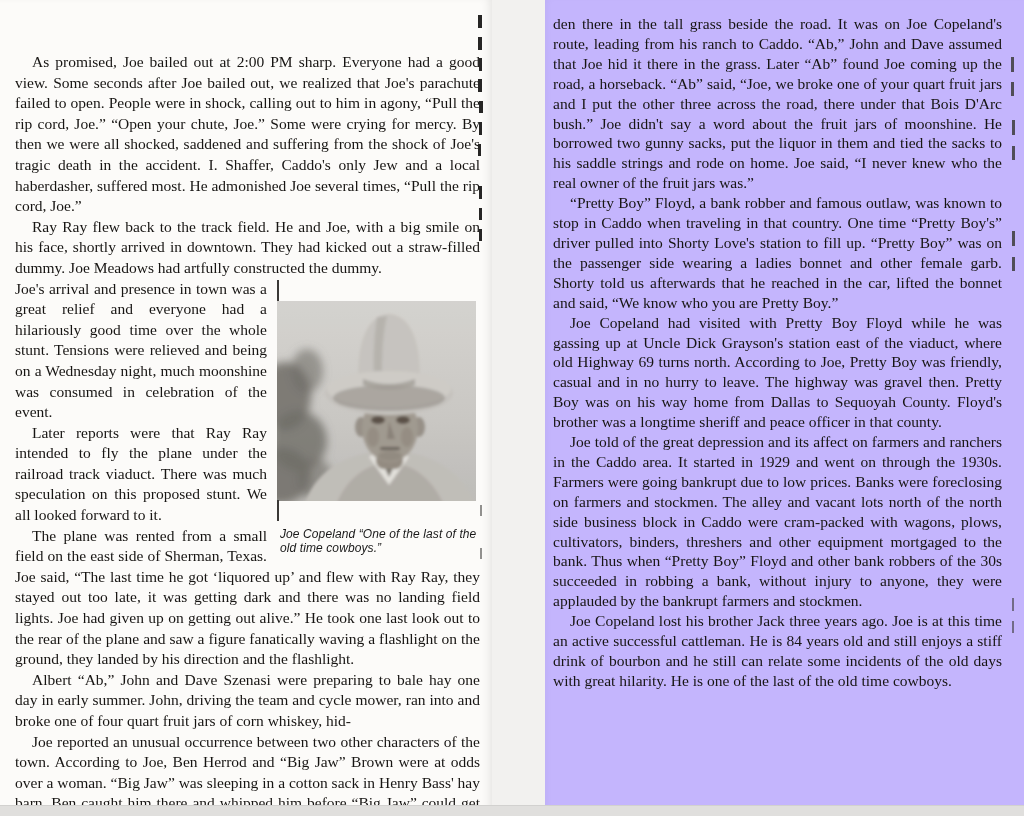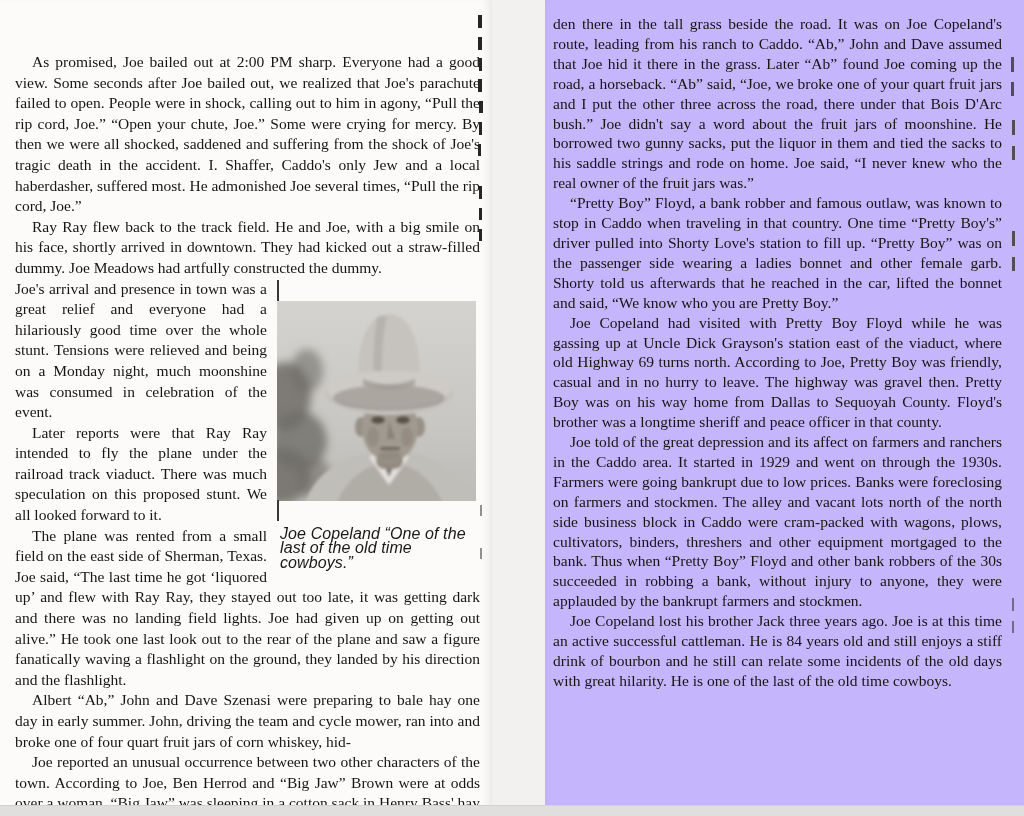--- a/index.html
+++ b/index.html
@@ -28,21 +28,21 @@
     float:right;width:203px;margin:2px 0 5px 10px;
     font-family:"Liberation Sans", sans-serif;
   }
   .photo-frame{
     width:199px;height:200px;border:2px solid #3b3937;background:#d3d1cd;
     overflow:hidden;
   }
   .photo-frame svg{display:block;}
   .photo-caption{
     display:block;margin:5px 0 0 3px;
-    font-style:italic;font-size:16px;line-height:14.5px;
+    font-style:italic;font-size:12px;line-height:14.5px;
     color:#191919;text-align:left;text-indent:0;letter-spacing:0.1px;
   }
   .page-number{
     position:absolute;left:0;right:0;top:784px;
     text-align:center;font-size:15px;color:#242424;letter-spacing:0.5px;
   }
   
   .edge-bar{position:absolute;background:#262524;}
   .edge-dash{position:absolute;background:#3c3b39;opacity:0.85;}
   #bottom-strip{
@@ -119,21 +119,21 @@
               <ellipse cx="112" cy="88" rx="62" ry="18" fill="#d4d1cc"></ellipse>
               <ellipse cx="112" cy="97" rx="56" ry="13" fill="#8f8b84" opacity="0.55"></ellipse>
 
               <path d="M86,84 Q112,94 138,84 L138,78 Q112,88 86,78 Z" fill="#a5a19a" opacity="0.8"></path>
             </g>
             <rect x="0" y="0" width="199" height="200" fill="#6b6862" opacity="0.05"></rect>
           </svg>
         </span>
         <span class="photo-caption">Joe Copeland “One of the last of the old time cowboys.”</span>
       </span>
-      <span>Joe's arrival and presence in town was a great relief and everyone had a hilariously good time over the whole stunt. Tensions were relieved and being on a Monday night, much moonshine was consumed in celebration of the event.</span>
+      <span>Joe's arrival and presence in town was a great relief and everyone had a hilariously good time over the whole stunt. Tensions were relieved and being on a Wednesday night, much moonshine was consumed in celebration of the event.</span>
     </p>
     <p class="indent">Later reports were that Ray Ray intended to fly the plane under the railroad track viaduct. There was much speculation on this proposed stunt. We all looked forward to it.</p>
     <p class="indent">The plane was rented from a small field on the east side of Sherman, Texas. Joe said, “The last time he got ‘liquored up’ and flew with Ray Ray, they stayed out too late, it was getting dark and there was no landing field lights. Joe had given up on getting out alive.” He took one last look out to the rear of the plane and saw a figure fanatically waving a flashlight on the ground, they landed by his direction and the flashlight.</p>
     <p class="indent">Albert “Ab,” John and Dave Szenasi were preparing to bale hay one day in early summer. John, driving the team and cycle mower, ran into and broke one of four quart fruit jars of corn whiskey, hid-</p>
     <p class="indent">Joe reported an unusual occurrence between two other characters of the town. According to Joe, Ben Herrod and “Big Jaw” Brown were at odds over a woman. “Big Jaw” was sleeping in a cotton sack in Henry Bass' hay barn. Ben caught him there and whipped him before “Big Jaw” could get out of the sack.</p>
   </div>
 </div>
 
 <div class="page" id="right-page">
   <div class="page-text">

